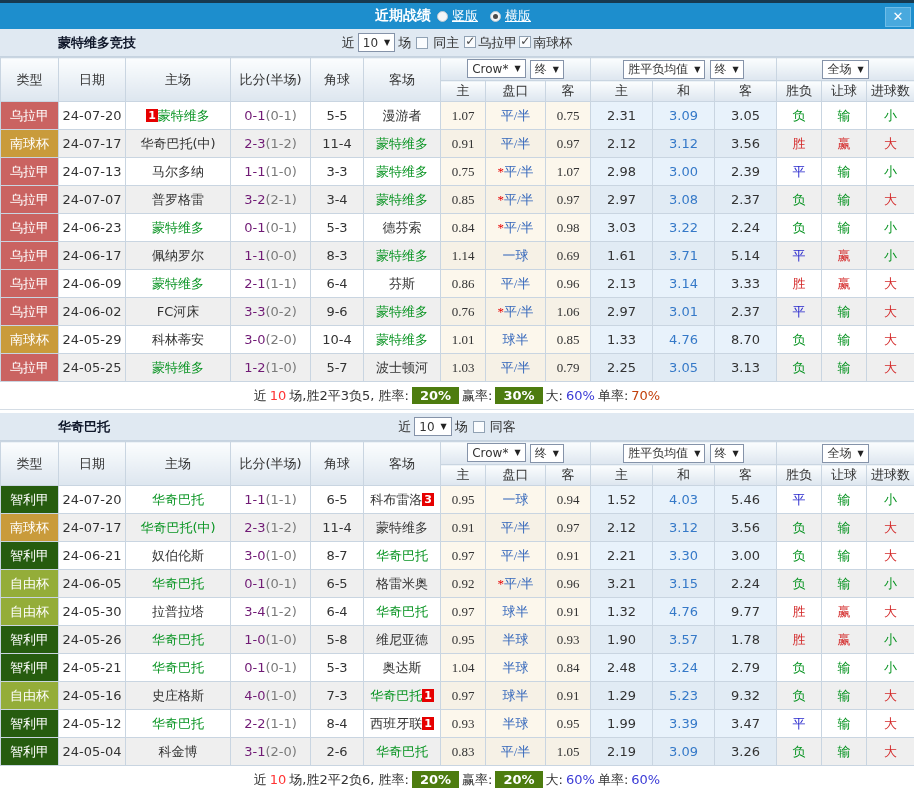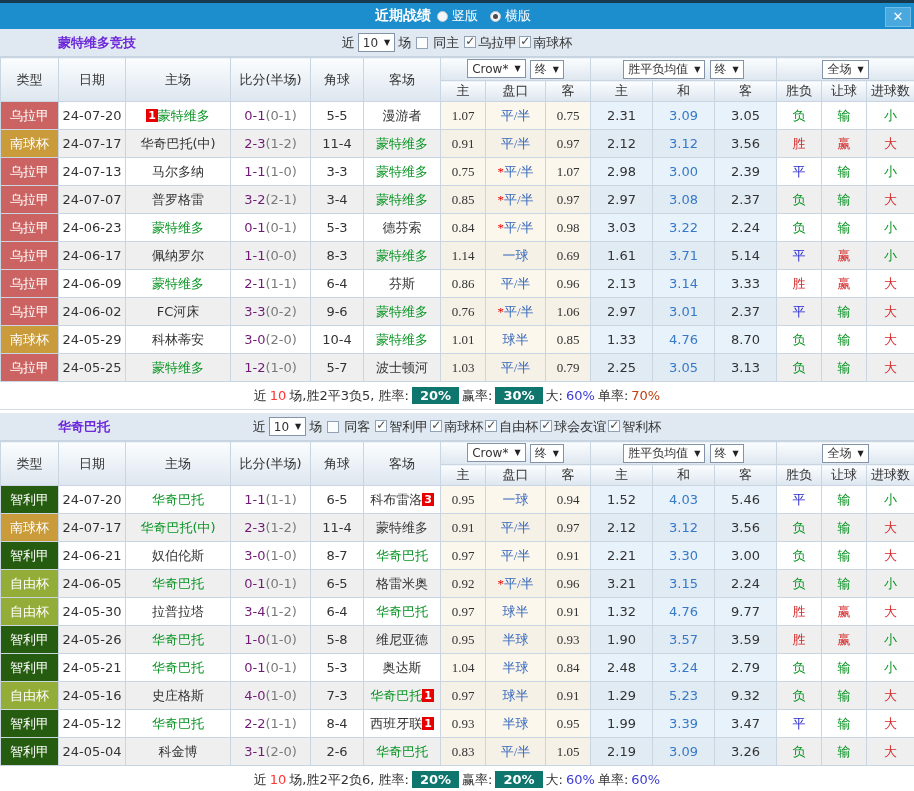--- a/index.html
+++ b/index.html
@@ -19,33 +19,33 @@
   .titlebar .title { color:#fff; font-weight:bold; font-size:14px; margin-right:6px; }
   .radio-wrap { display:flex; align-items:center; gap:4px; }
   .radio {
     width:11px; height:11px; border-radius:50%; background:#f4f6f8;
     border:1px solid #bfcad2; display:inline-block; position:relative;
   }
   .radio.sel::after {
     content:""; position:absolute; left:2px; top:2px; width:5px; height:5px;
     border-radius:50%; background:#4a4a4a;
   }
-  .radio-label { color:#fff; font-size:13px; margin-right:8px; }
+  .radio-label { color:#fff; font-size:13px; margin-right:8px;text-decoration:underline; }
   .close-btn {
     position:absolute; right:3px; top:4px; width:26px; height:20px;
     background:#49a9de; color:#fff; border:1px solid #6fbde8;
     font-size:13px; line-height:18px; text-align:center; cursor:pointer; padding:0;
   }
 
   
   .sect-head {
     height:28px; background:#e0e9f2; position:relative;
     display:flex; align-items:center; border-bottom:1px solid #c6d3e0;
   }
-  .team-name { position:absolute; left:16px; color:#6d28d9; font-weight:bold;padding-left:42px; }
+  .team-name { position:absolute; left:16px; color:#0f172a; font-weight:bold;padding-left:42px; }
   .filters { margin:0 auto; display:flex; align-items:center; gap:3px; color:#333; }
   .select-box {
     display:inline-flex; align-items:center; gap:6px; height:19px;
     border:1px solid #8593a9; background:#fff; padding:0 4px; font-size:12px;
   }
   .select-box .caret { font-size:8px; color:#222; }
   .cb {
     width:12px; height:12px; border:1px solid #91a2b4; background:#fafcfe;
     display:inline-block; position:relative; margin:0 2px; vertical-align:-1px;
   }
@@ -77,21 +77,21 @@
   .rc {
     display:inline-block; background:#e60000; color:#fff; font-size:11px;
     line-height:13px; padding:0 2px; font-weight:bold; vertical-align:1px;
   }
 
   
   .summary {
     height:28px; display:flex; align-items:center; justify-content:center;
     gap:3px; background:#fff; border-bottom:1px solid #d5dde5; font-size:13px;
   }
-  .badge-green { background:#0f766e; color:#fff; font-weight:bold; padding:1px 8px; }
+  .badge-green { background:#4d7c0f; color:#fff; font-weight:bold; padding:1px 8px; }
   .rednum { color:#ff3333; }
   .blue { color:#3b3bd6; }
 
   .sect2 { margin-top:3px; }
 </style>
 </head>
 <body>
 
 <div class="app">
 
@@ -380,21 +380,20 @@
       <span class="team-name">华奇巴托</span>
       <span class="filters">
         <span>近</span>
         <span class="select-box">
             <span>10</span>
             <span class="caret">▼</span>
           </span>
         <span>场</span>
         <span class="cb"></span>
         <span>同客</span>
-        <span><span class="cb checked"></span><span>智利甲</span><span class="cb checked"></span><span>南球杯</span><span class="cb checked"></span><span>自由杯</span><span class="cb checked"></span><span>球会友谊</span><span class="cb checked"></span><span>智利杯</span></span>
       </span>
     </div>
 
     <table>
       <colgroup>
         <col style="width:58px">
           <col style="width:67px">
           <col style="width:105px">
           <col style="width:80px">
           <col style="width:53px">
@@ -547,21 +546,21 @@
             <td>24-05-26</td>
             <td><span class="tg">华奇巴托</span></td>
             <td><span class="sm">1-0</span><span class="sh">(1-0)</span></td>
             <td>5-8</td>
             <td><span>维尼亚德</span></td>
             <td class="crow">0.95</td>
             <td class="crow hd">半球</td>
             <td class="crow">0.93</td>
             <td class="avgc">1.90</td>
             <td class="avgc mid">3.57</td>
-            <td class="avgc">3.59</td>
+            <td class="avgc">1.78</td>
             <td style="color: rgb(212, 43, 43);">胜</td>
             <td style="color: rgb(212, 43, 43);">赢</td>
             <td style="color: rgb(8, 148, 34);">小</td>
           </tr>
           <tr>
             <td class="type" style="background: rgb(38, 92, 15);">智利甲</td>
             <td>24-05-21</td>
             <td><span class="tg">华奇巴托</span></td>
             <td><span class="sm">0-1</span><span class="sh">(0-1)</span></td>
             <td>5-3</td>

